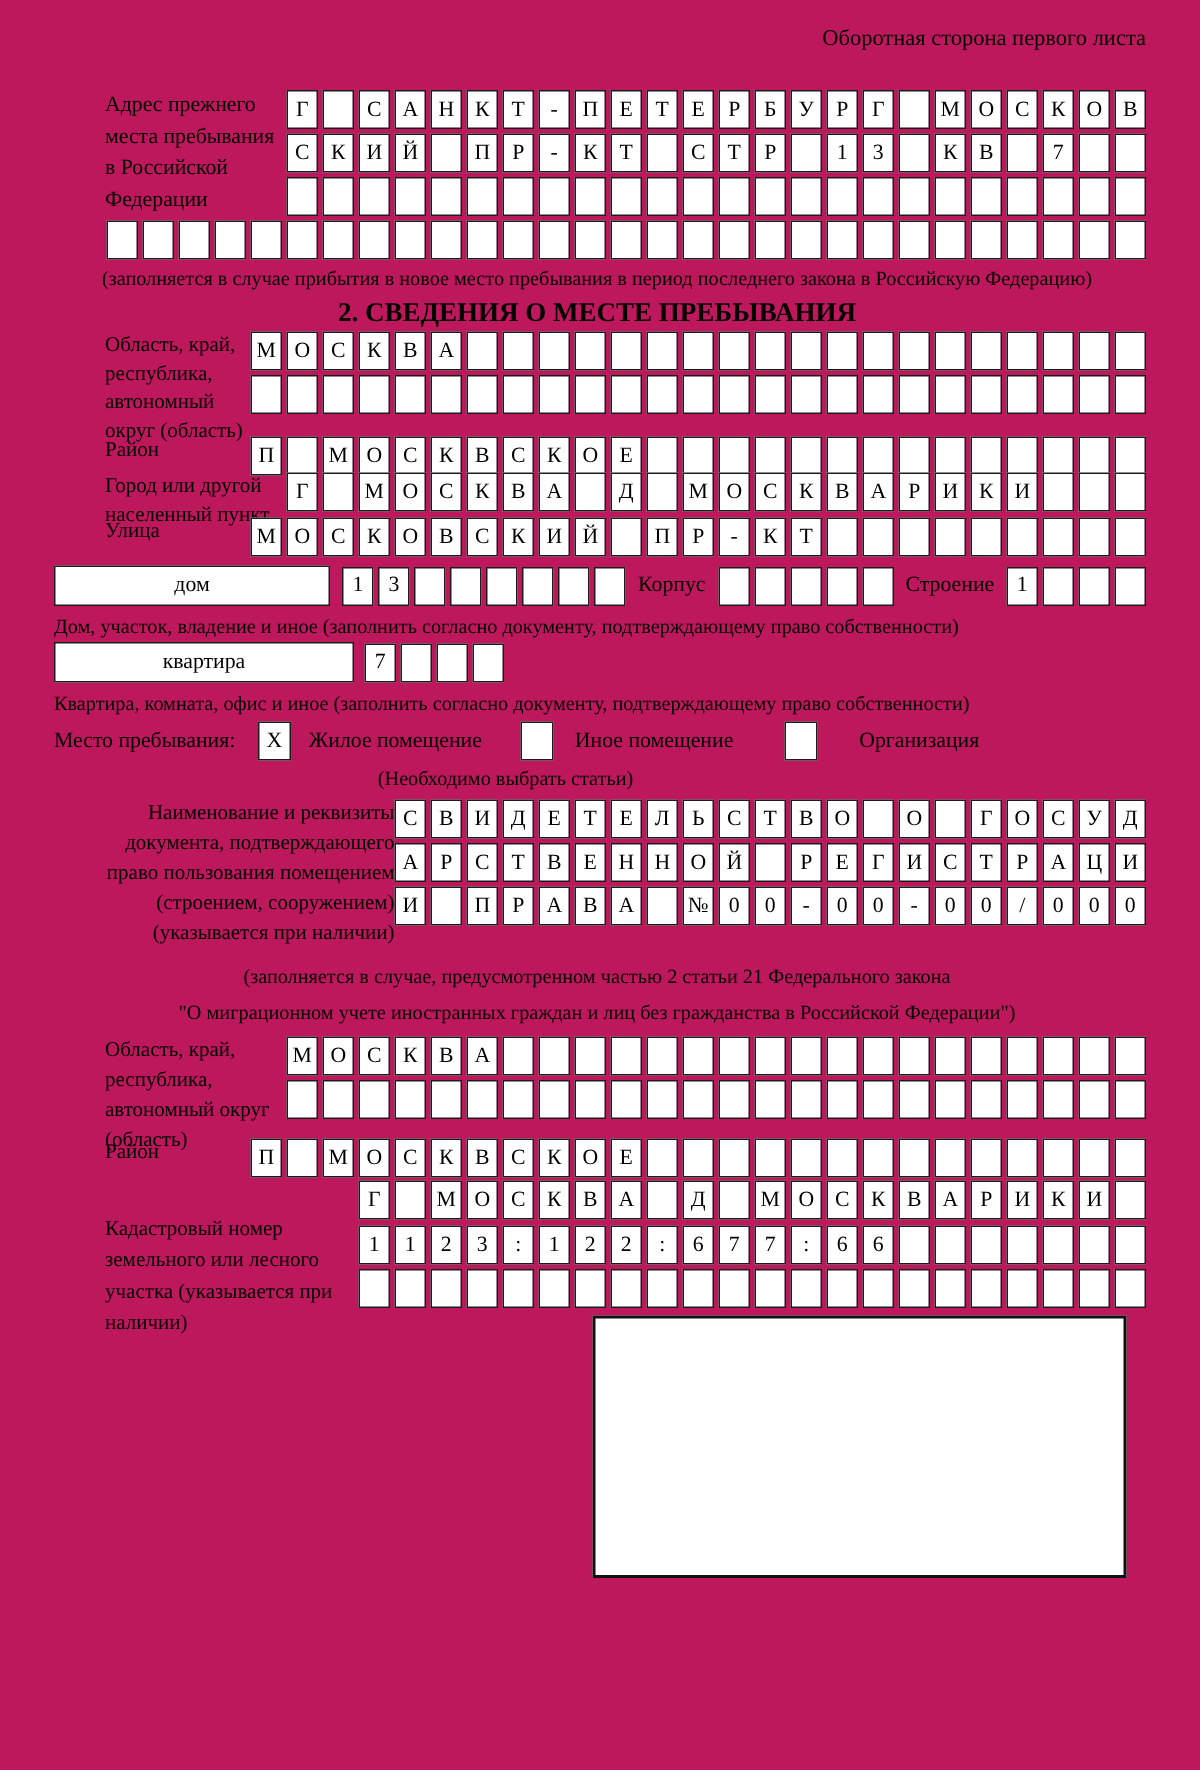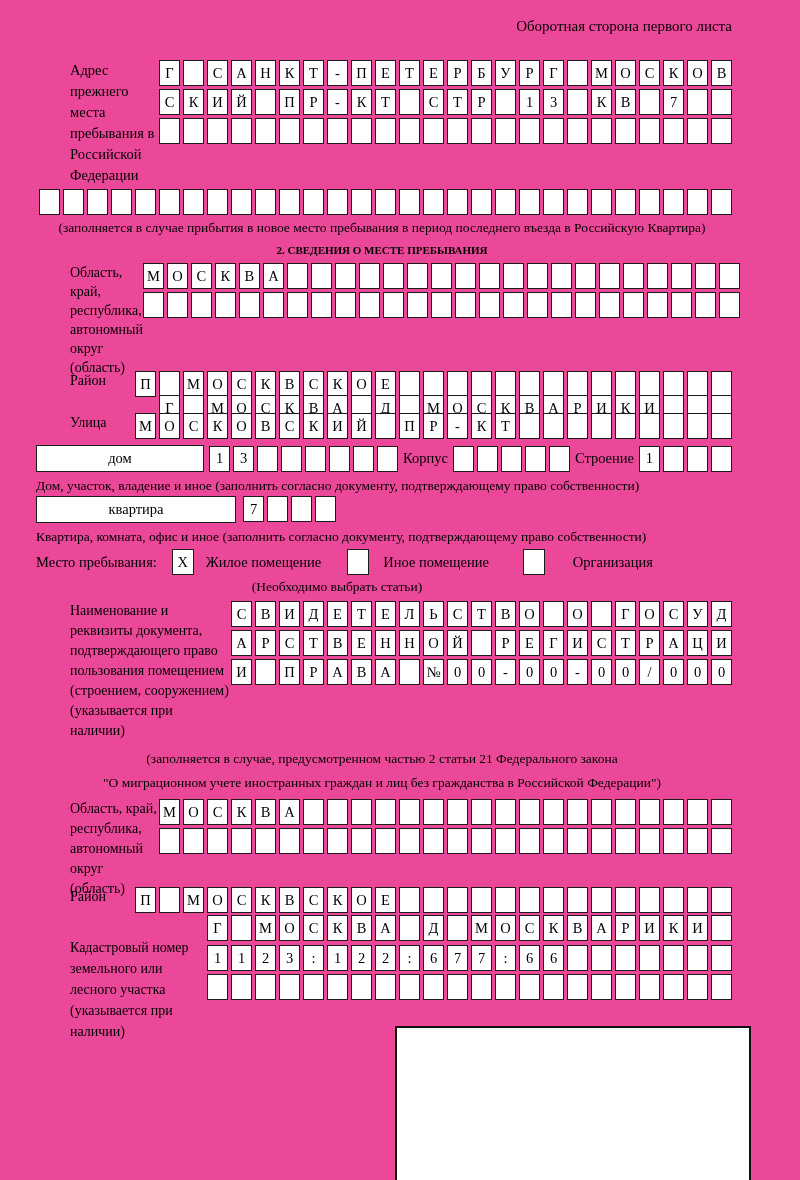--- a/index.html
+++ b/index.html
@@ -1,61 +1,61 @@
 <!DOCTYPE html>
 <html lang="ru"><head>
 <meta charset="utf-8">
 <style>
   html,body{margin:0;padding:0;background:#ffffff;}
   body{font-family:"Liberation Serif","DejaVu Serif",serif;color:#000;}
   .page{position:relative;width:800px;height:1180px;box-sizing:border-box;
-        padding:18px 68px 0 32px;overflow:hidden;background:#ec4899;}
+        padding:18px 36px 0 32px;overflow:hidden;background:#be185d;}
 
   .hdr-note{text-align:right;font-size:15px;height:19px;}
 
   
   .cellrow{display:flex;gap:3px;}
   .cell{flex:0 0 21px;width:21px;height:26px;box-sizing:border-box;
         border:1.5px solid #1c1c1c;display:flex;align-items:center;justify-content:center;
         font-size:14.5px;line-height:1;background:#fff;}
   .grid-col{display:flex;flex-direction:column;gap:3px;margin-left:auto;align-items:flex-end;}
   .frow{display:flex;align-items:flex-start;}
   .slabel{margin-left:38px;font-size:14px;line-height:19px;}
   .right-row{display:flex;justify-content:flex-end;gap:3px;}
 
   
   .s1row{margin-top:23px;}
   .s1label{width:118px;font-size:14.5px;line-height:21px;}
   .s1row4{margin-top:3px;}
   .note-c{margin-top:4px;text-align:center;font-size:13.5px;line-height:17px;}
-  .h-bold{margin-top:5px;text-align:center;font-weight:bold;font-size:11px;line-height:19px;}
+  .h-bold{margin-top:5px;text-align:center;font-weight:bold;font-size:18px;line-height:19px;}
 
   .oblast-row{margin-top:3px;}
   .oblast-label{width:102px;}
   .raion-row{margin-top:-6px;}
   .gorod-row{margin-top:-2px;}
   .gorod-label{width:118px;}
   .ulitsa-row{margin-top:-8px;}
 
   .dom-row{margin-top:6px;display:flex;justify-content:space-between;align-items:center;margin-left:4px;}
   .wide-box{box-sizing:border-box;border:1.5px solid #1c1c1c;height:27px;display:flex;
             align-items:center;justify-content:center;font-size:14.5px;background:#fff;}
-  .dom-box{width:168px;}
+  .dom-box{width:184px;}
   .inline-lb{font-size:14.5px;white-space:nowrap;}
   .note-l{margin-top:5px;margin-left:4px;font-size:13.5px;line-height:17px;}
-  .kv-row{margin-top:2px;display:flex;margin-left:4px;gap:7px;}
+  .kv-row{margin-top:2px;display:flex;align-items:center;margin-left:4px;gap:7px;}
   .kv-box{width:200px;}
 
   .stay-row{margin-top:4px;margin-left:4px;display:flex;align-items:center;font-size:14.5px;}
   .chk{box-sizing:border-box;width:22px;height:26px;border:1.5px solid #1c1c1c;display:flex;
        align-items:center;justify-content:center;font-size:14.5px;background:#fff;}
   .choose-note{margin-top:3px;width:610px;text-align:center;font-size:13.5px;line-height:17px;}
 
   .doc-row{margin-top:6px;}
-  .doc-label{width:206px;font-size:14px;line-height:20px;}
+  .doc-label{width:206px;font-size:14px;line-height:20px;text-align:right;}
 
   .act-title{margin-top:4px;}
   .act-note{margin-top:6px;text-align:center;font-size:13.5px;line-height:24px;}
 
   .oblast2-row{margin-top:4px;}
   .oblast2-label{width:126px;line-height:20px;}
   .raion2-row{margin-top:-12px;}
   .gorod2-row{margin-top:2px;}
   .gorod2-label{width:186px;line-height:20px;}
   .kad-row{margin-top:-4px;font-family:Liberation Serif, serif;}
@@ -179,21 +179,21 @@
       <span class="cell"></span>
       <span class="cell"></span>
       <span class="cell"></span>
       <span class="cell"></span>
       <span class="cell"></span>
       <span class="cell"></span>
       <span class="cell"></span>
       <span class="cell"></span>
       <span class="cell"></span>
     </div>
-  <div class="note-c">(заполняется в случае прибытия в новое место пребывания в период последнего въезда в Российскую Квартира)</div>
+  <div class="note-c">(заполняется в случае прибытия в новое место пребывания в период последнего закона в Российскую Федерацию)</div>
 
   <div class="h-bold">2. СВЕДЕНИЯ О МЕСТЕ ПРЕБЫВАНИЯ</div>
 
   <div class="frow oblast-row">
     <div class="slabel oblast-label">Область, край, республика, автономный округ (область)</div>
     <div class="grid-col">
       <div class="cellrow">
           <span class="cell">М</span>
           <span class="cell">О</span>
           <span class="cell">С</span>
@@ -277,20 +277,21 @@
           <span class="cell"></span>
           <span class="cell"></span>
           <span class="cell"></span>
           <span class="cell"></span>
           <span class="cell"></span>
         </div>
     </div>
   </div>
 
   <div class="frow gorod-row">
+    <div class="slabel gorod-label">Город или другой населенный пункт</div>
     <div class="grid-col">
       <div class="cellrow">
           <span class="cell">Г</span>
           <span class="cell"></span>
           <span class="cell">М</span>
           <span class="cell">О</span>
           <span class="cell">С</span>
           <span class="cell">К</span>
           <span class="cell">В</span>
           <span class="cell">А</span>

